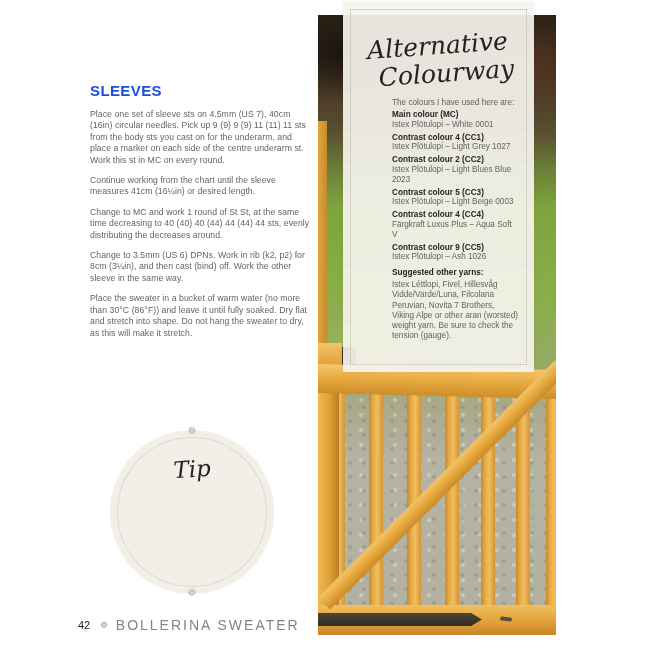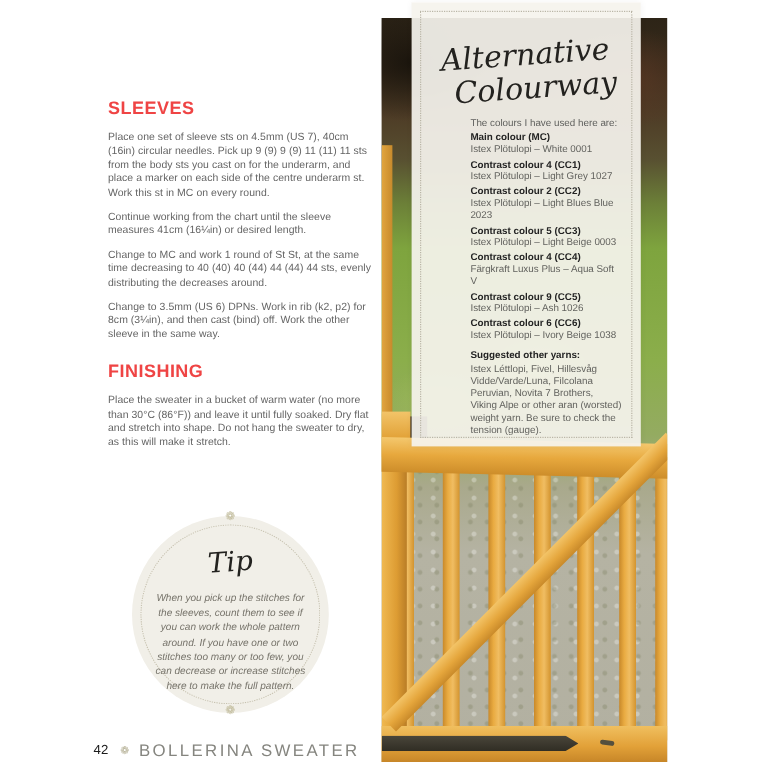--- a/index.html
+++ b/index.html
@@ -5,21 +5,21 @@
   * { margin:0; padding:0; box-sizing:border-box; }
   html,body { background:#ffffff; }
   .page {
     position:relative; width:650px; height:650px; background:#ffffff;
     font-family:"Liberation Sans", sans-serif; overflow:hidden;
   }
 
   
   .left-col { position:absolute; left:90px; top:82px; width:222px; }
   .left-col h2 {
-    font-size:15px; font-weight:bold; color:#ef4444; letter-spacing:.4px;
+    font-size:15px; font-weight:bold; color:#1d4ed8; letter-spacing:.4px;
     margin-bottom:10px;
   }
   .left-col .sec2 { margin-top:17px; }
   .left-col p {
     font-size:8.7px; line-height:11.4px; color:#646464; margin-bottom:9px;
     letter-spacing:.05px;
   }
 
   
   .tip-circle {
@@ -183,44 +183,38 @@
         <div class="colour-value">Istex Plötulopi – Light Beige 0003</div>
       </div>
       <div class="colour-row">
         <div class="colour-label">Contrast colour 4 (CC4)</div>
         <div class="colour-value">Färgkraft Luxus Plus – Aqua Soft V</div>
       </div>
       <div class="colour-row">
         <div class="colour-label">Contrast colour 9 (CC5)</div>
         <div class="colour-value">Istex Plötulopi – Ash 1026</div>
       </div>
-      <div class="colour-row">
-        <div class="colour-label">Contrast colour 6 (CC6)</div>
-        <div class="colour-value">Istex Plötulopi – Ivory Beige 1038</div>
-      </div>
 
       <div class="suggested-head">Suggested other yarns:</div>
       <div class="suggested-body">Istex Léttlopi, Fivel, Hillesvåg Vidde/Varde/Luna, Filcolana Peruvian, Novita 7 Brothers, Viking Alpe or other aran (worsted) weight yarn. Be sure to check the tension (gauge).</div>
     </div>
   </div>
 
   <div class="left-col">
     <h2>SLEEVES</h2>
     <p>Place one set of sleeve sts on 4.5mm (US 7), 40cm (16in) circular needles. Pick up 9 (9) 9 (9) 11 (11) 11 sts from the body sts you cast on for the underarm, and place a marker on each side of the centre underarm st. Work this st in MC on every round.</p>
     <p>Continue working from the chart until the sleeve measures 41cm (16¼in) or desired length.</p>
     <p>Change to MC and work 1 round of St St, at the same time decreasing to 40 (40) 40 (44) 44 (44) 44 sts, evenly distributing the decreases around.</p>
     <p>Change to 3.5mm (US 6) DPNs. Work in rib (k2, p2) for 8cm (3¼in), and then cast (bind) off. Work the other sleeve in the same way.</p>
-    <h2 class="sec2">FINISHING</h2>
     <p>Place the sweater in a bucket of warm water (no more than 30°C (86°F)) and leave it until fully soaked. Dry flat and stretch into shape. Do not hang the sweater to dry, as this will make it stretch.</p>
   </div>
 
   <div class="tip-circle">
     <div class="tip-ornament top">❁</div>
     <div class="tip-title">Tip</div>
-    <div class="tip-body">When you pick up the stitches for the sleeves, count them to see if you can work the whole pattern around. If you have one or two stitches too many or too few, you can decrease or increase stitches here to make the full pattern.</div>
     <div class="tip-ornament bottom">❁</div>
   </div>
 
   <div class="footer">
     <span class="num">42</span>
     <span class="orn">❁</span>
     <span class="ftitle">BOLLERINA SWEATER</span>
   </div>
 
 </div>

